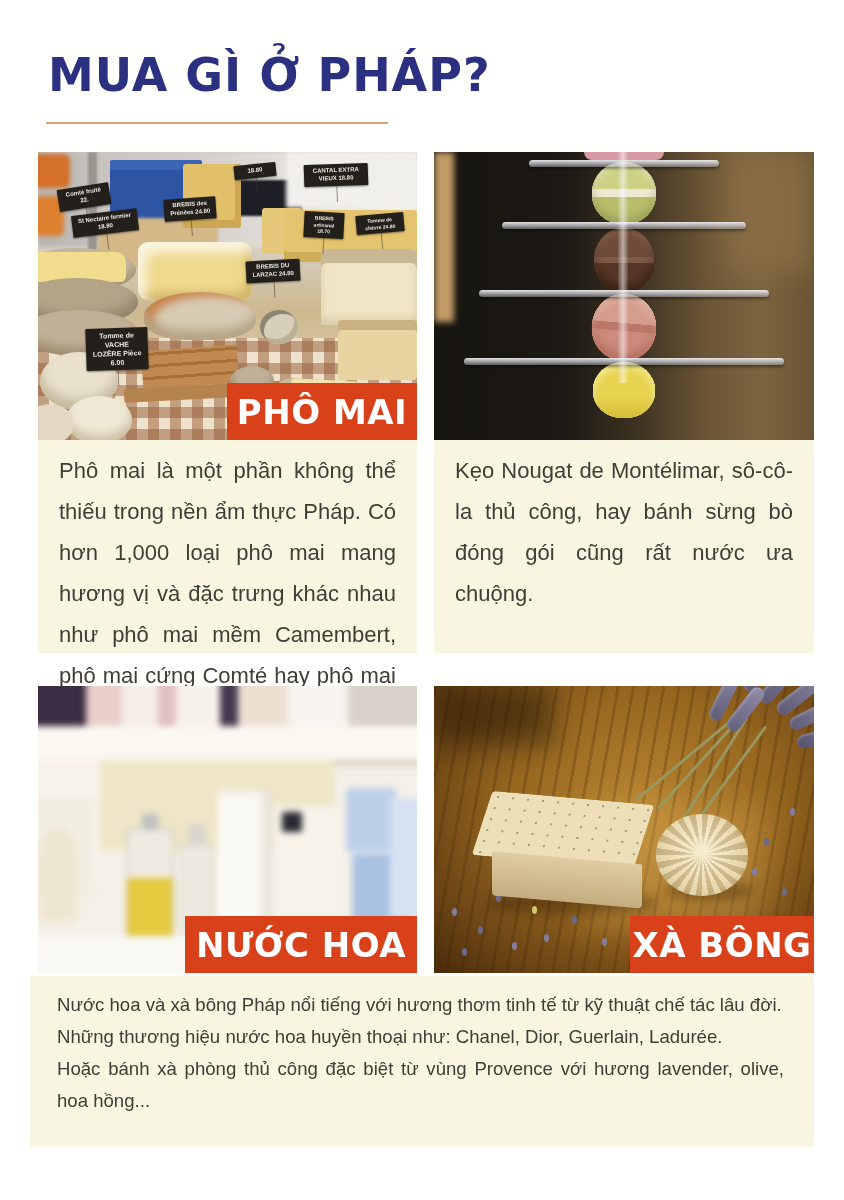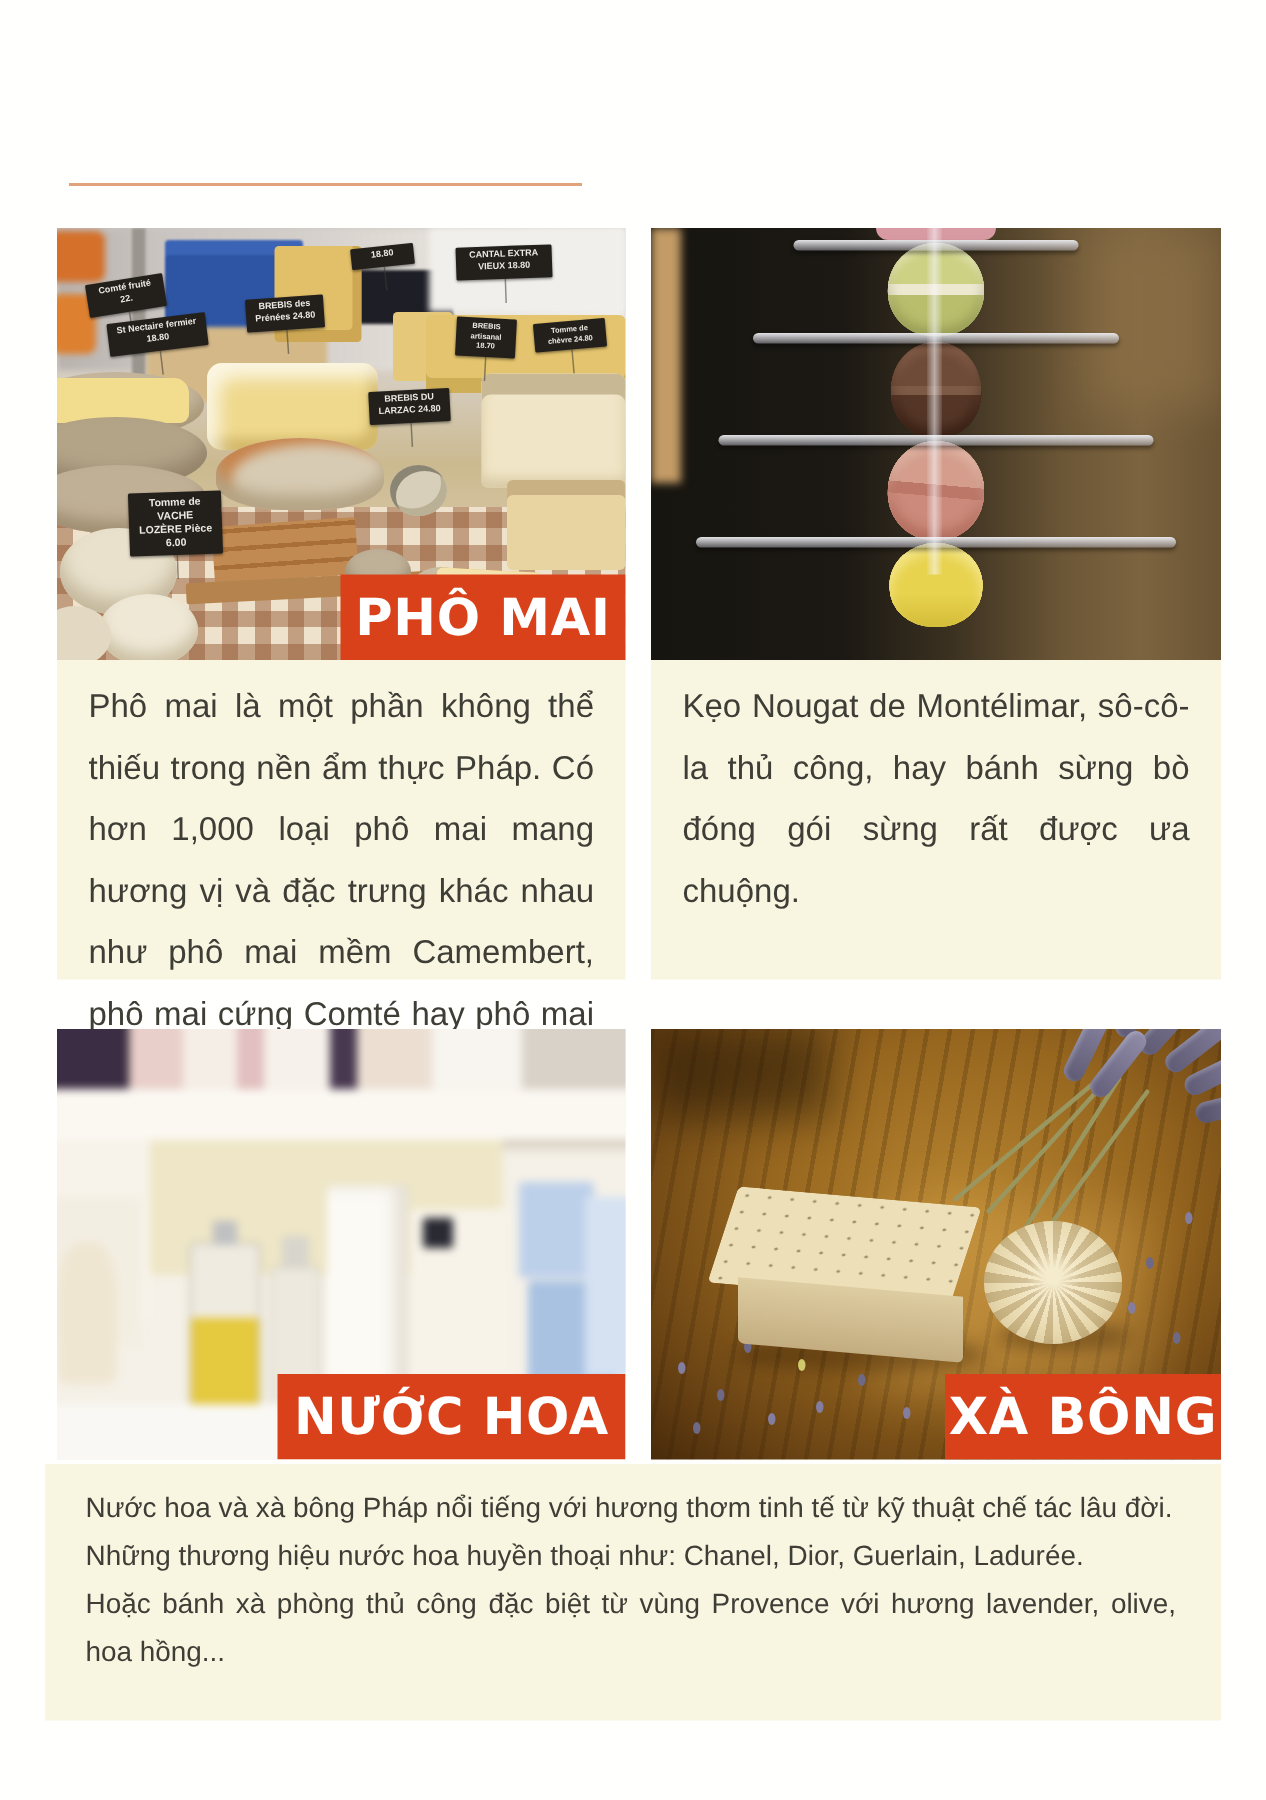--- a/index.html
+++ b/index.html
@@ -203,20 +203,21 @@
        120px 8px 0 #6e6986, 150px 30px 0 #837ea0, 196px 24px 0 #6e6986, 230px 36px 0 #837ea0,
        258px 12px 0 #6e6986, 300px -40px 0 #837ea0, 330px -20px 0 #6e6986, 344px 10px 0 #837ea0,
        312px -70px 0 #6e6986, 338px -100px 0 #837ea0, 180px -40px 0 rgba(220,215,120,.9),
        80px -2px 0 rgba(220,215,120,.9), 270px -26px 0 rgba(220,215,120,.9), 10px 40px 0 #6e6986; }
 </style>
 </head>
 <body>
 
 <div class="page">
 
+  <h1 class="title">MUA GÌ Ở PHÁP?</h1>
   <div class="title-underline"></div>
 
   <div class="photo ph-tl ph-cheese">
     <div class="ch-bg-top"></div>
     <div class="ch-orange1"></div>
       <div class="ch-orange2"></div>
       <div class="ch-pole"></div>
     <div class="ch-bluecrate"></div>
     <div class="ch-darkcrate"></div>
       <div class="ch-canopy"></div>
@@ -294,21 +295,21 @@
         <span class="mac"></span>
     </div>
     <div class="mc-pole"></div>
   </div>
 
   <div class="textbox tb-tl">
     <p>Phô mai là một phần không thể thiếu trong nền ẩm thực Pháp. Có hơn 1,000 loại phô mai mang hương vị và đặc trưng khác nhau như phô mai mềm Camembert, phô mai cứng Comté hay phô mai xanh Roquefort...</p>
   </div>
 
   <div class="textbox tb-tr">
-    <p>Kẹo Nougat de Montélimar, sô-cô-la thủ công, hay bánh sừng bò đóng gói sừng rất được ưa chuộng.</p>
+    <p>Kẹo Nougat de Montélimar, sô-cô-la thủ công, hay bánh sừng bò đóng gói cũng rất nước ưa chuộng.</p>
   </div>
 
   <div class="photo ph-bl ph-perf">
     <div class="pf-blur">
       <div class="pf-top"></div>
       <div class="pf-shelf"></div>
       <div class="pf-wall"></div>
         <div class="pf-wallwhite"></div>
       <div class="pf-lbox1"></div>
         <div class="pf-lbot"></div>

